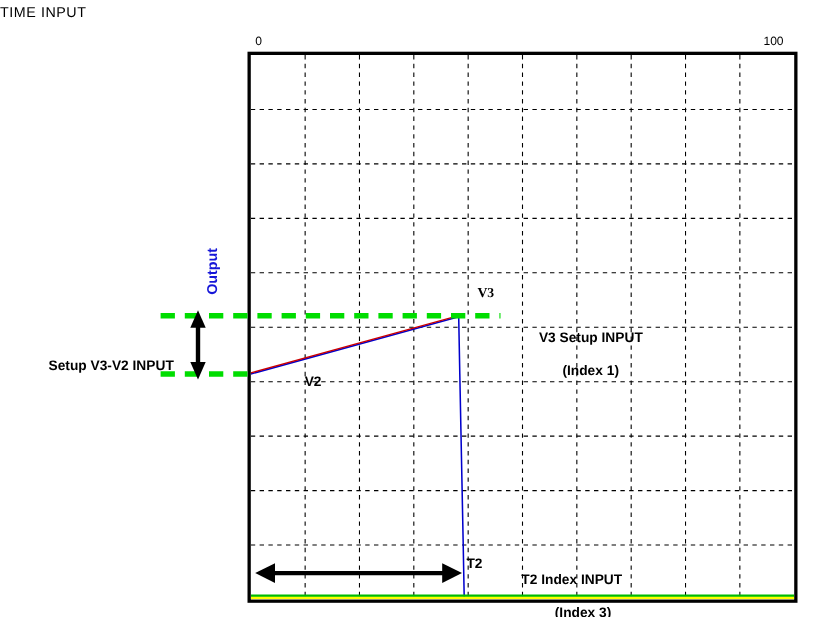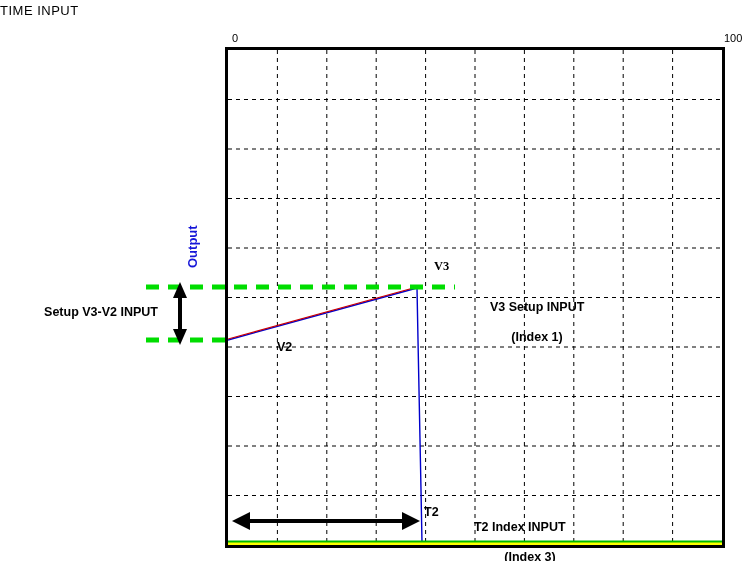--- a/index.html
+++ b/index.html
@@ -37,21 +37,21 @@
   }
 
   
   .axis-label {
     position: absolute;
     font-size: 11px;
     color: #000;
     white-space: nowrap;
   }
   .axis-label-left  { left: 232px; top: 32px; }
-  .axis-label-right { left: 724px; top: 32px; }
+  .axis-label-right { left: 694px; top: 32px; }
 
   
   .plot-frame {
     position: absolute;
     left: 225px;
     top: 47px;
     width: 500px;
     height: 501px;
     box-sizing: border-box;
     border: 3px solid #000000;
@@ -87,21 +87,21 @@
     position: absolute;
     font-size: 12.5px;
     font-weight: bold;
     color: #000000;
     white-space: pre;
     line-height: 15px;
   }
 
   .anno-setup-left {
     left: 8px;
-    top: 290px;
+    top: 310px;
     width: 150px;
     text-align: right;
   }
   .anno-v3-setup {
     left: 476px;
     top: 285px;
     width: 200px;
     text-align: left;
   }
   .anno-v3-setup .line2 { display: block; text-align: center; width: 122px;}

